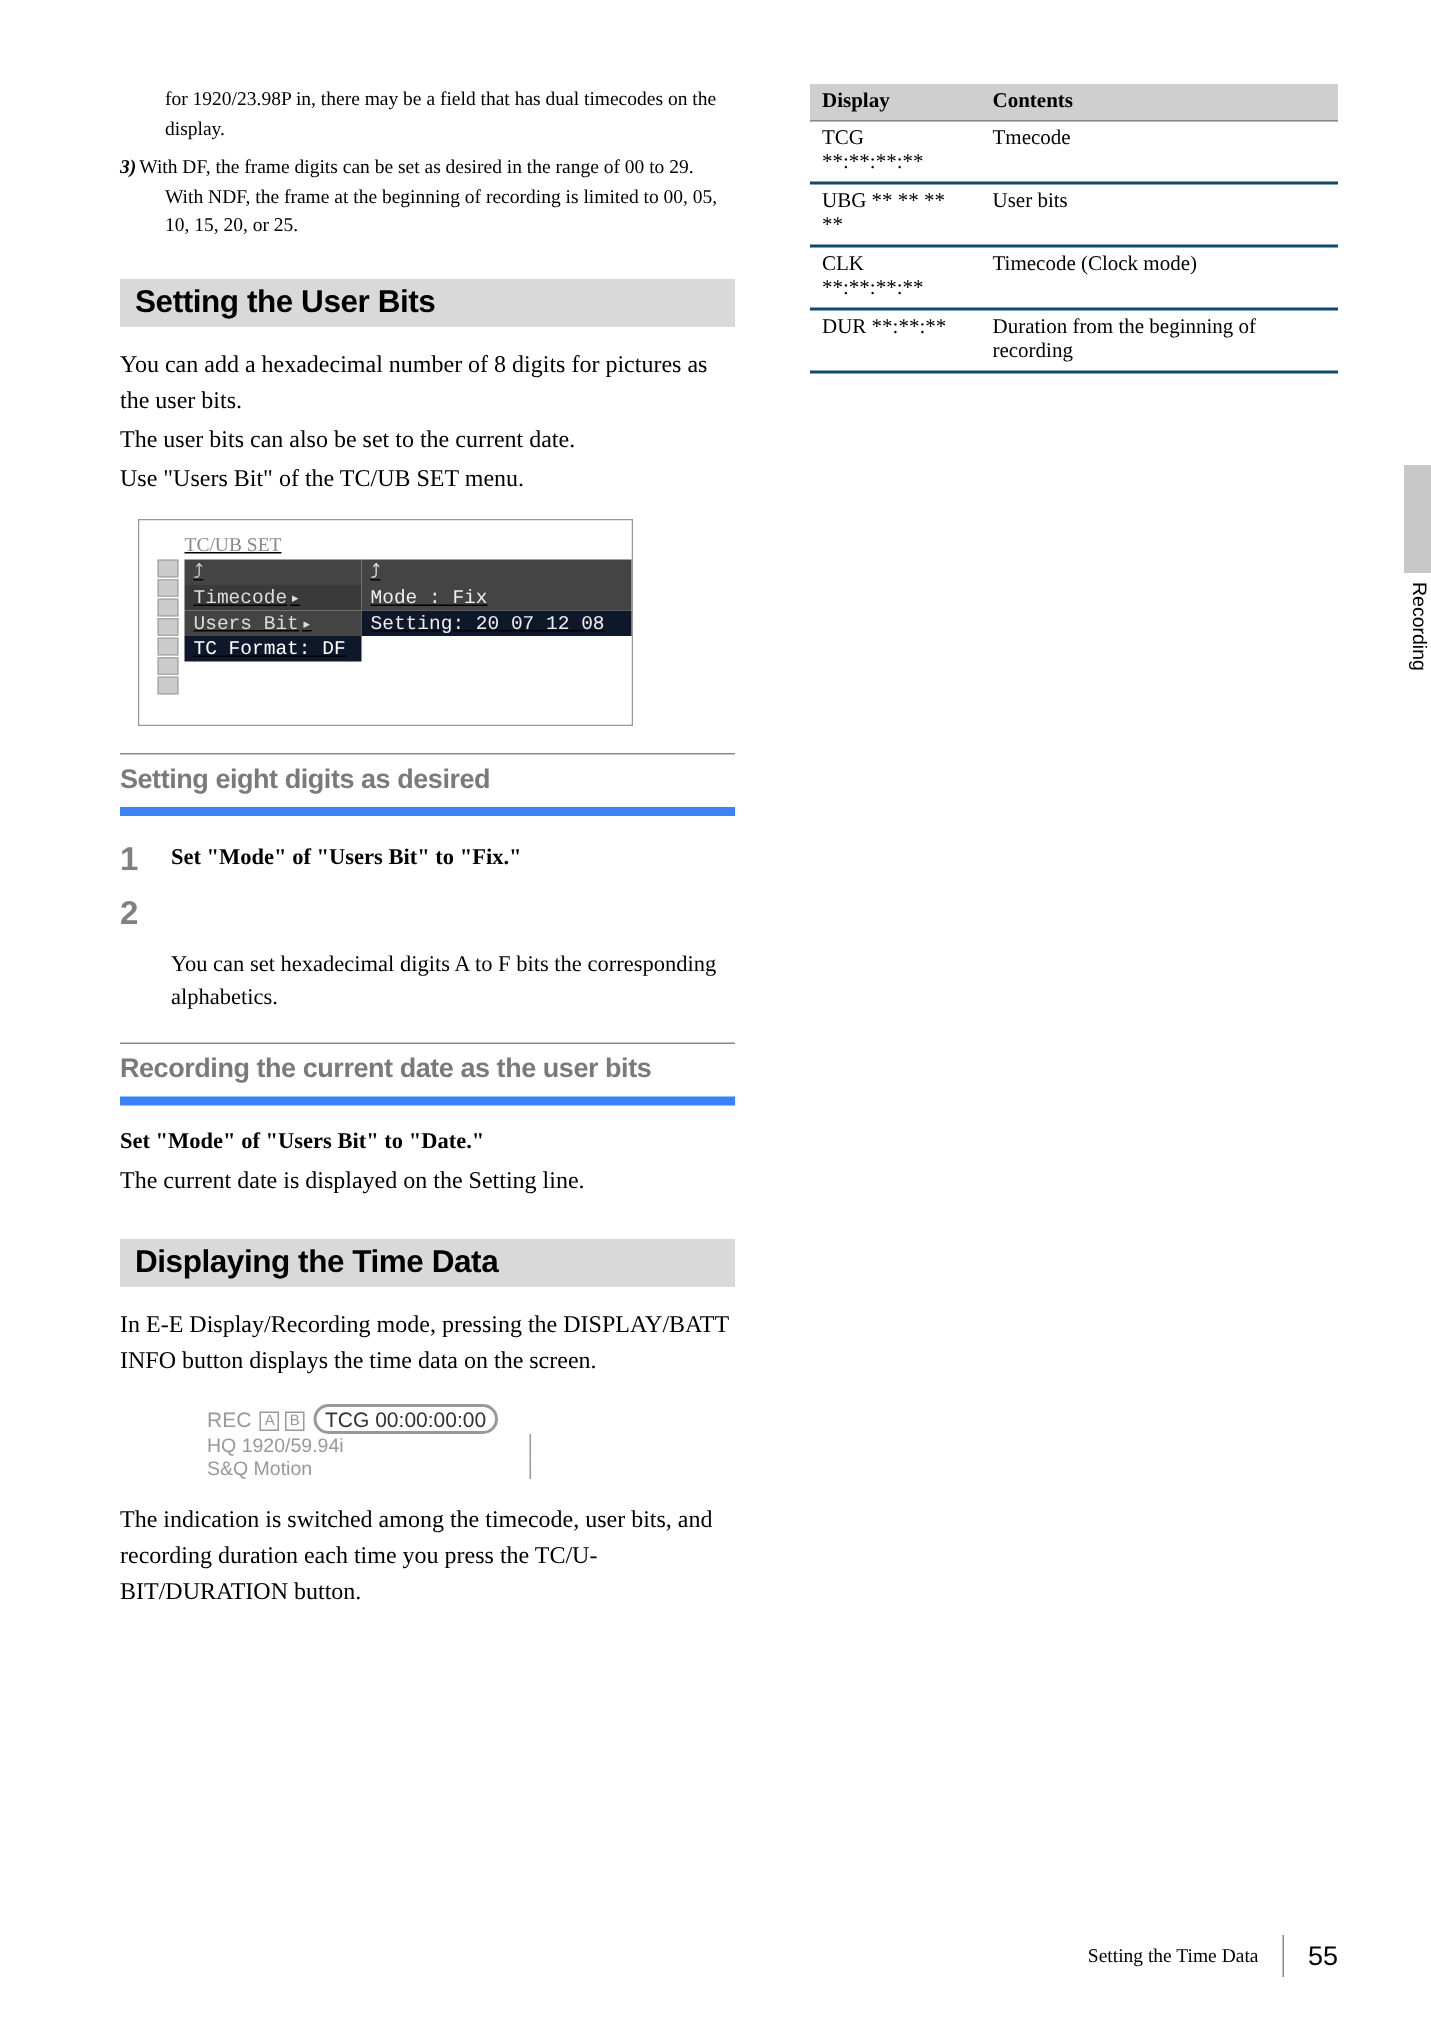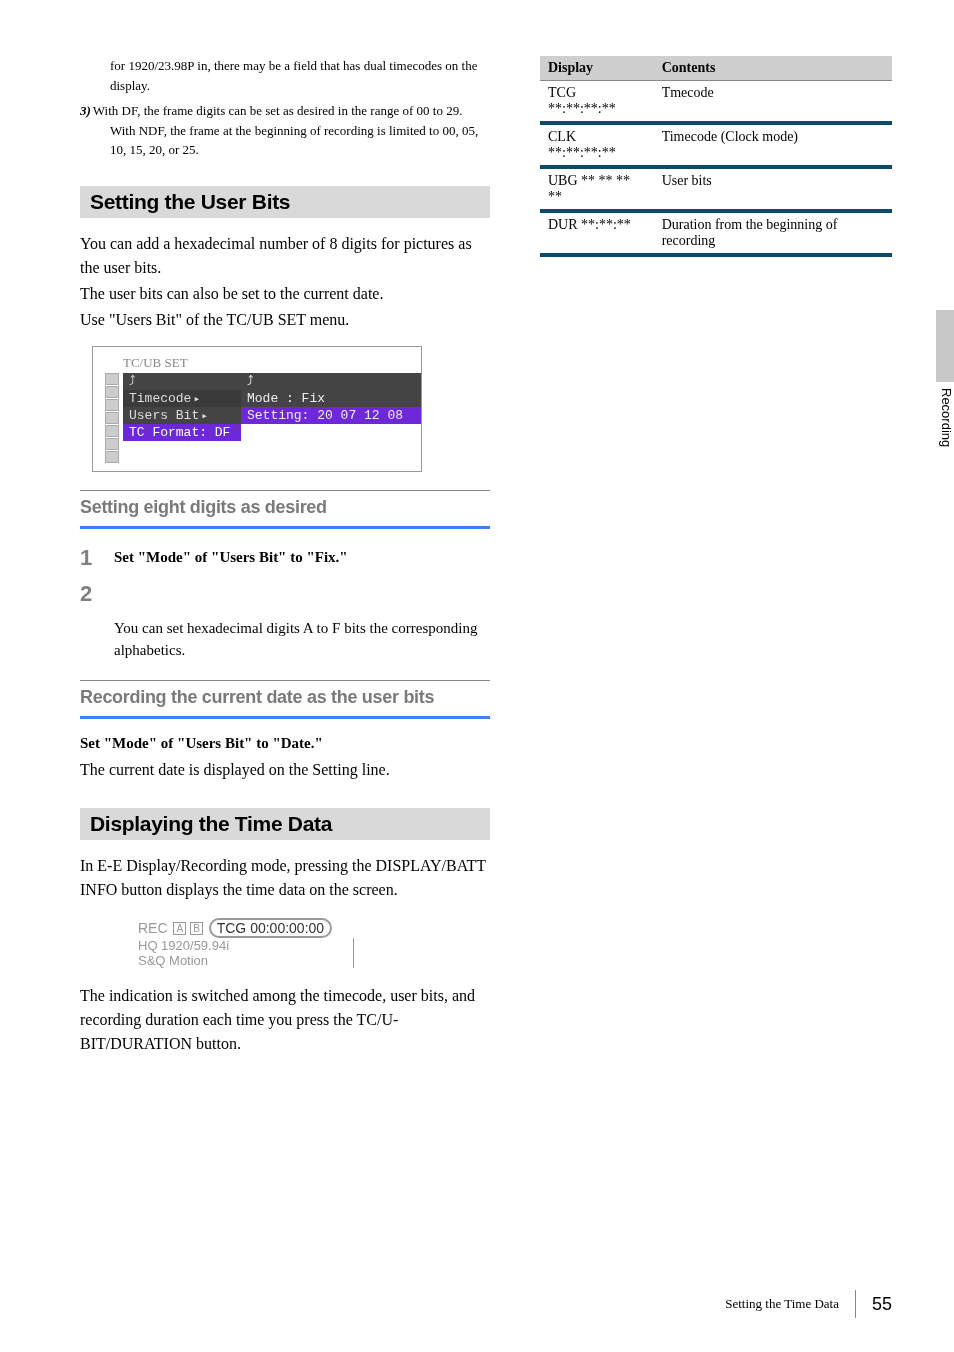--- a/index.html
+++ b/index.html
@@ -8,47 +8,47 @@
     .columns { display: flex; gap: 50px; }
     .col-left { flex: 0 0 410px; }
     .col-right { flex: 1; }
     .footnote-text { font-size: 13px; line-height: 1.5; margin-left: 30px; margin-bottom: 6px; }
     .item3 { font-size: 13px; line-height: 1.5; margin-bottom: 6px; }
     .item3-label { font-style: italic; font-weight: bold; margin-right: 2px; }
     .item3-body { margin-left: 30px; }
     .section-header { background: #d9d9d9; padding: 4px 8px 4px 10px; margin-top: 26px; margin-bottom: 14px; font-family: Arial, Helvetica, sans-serif; font-weight: bold; font-size: 21px; letter-spacing: -0.3px; }
     .body-text { font-size: 16px; line-height: 1.5; margin-bottom: 2px; }
     .menu-box { margin: 14px 0 14px 12px; width: 330px; border: 1px solid #999; }
-    .menu-outer { padding: 8px 0px 8px 12px; background: #fff; }
+    .menu-outer { padding: 8px 0px 20px 12px; background: #fff; text-decoration: underline; }
     .menu-title { font-size: 13px; color: #888; margin-left: 18px; margin-bottom: 2px; }
     .menu-content { display: flex; }
     .menu-icons { width: 18px; display: flex; flex-direction: column; gap: 1px; }
     .menu-icon { width: 14px; height: 12px; background: #ccc; border: 1px solid #aaa; }
     .menu-left { width: 118px; }
     .menu-row { font-family: 'Courier New', monospace; font-size: 13px; padding: 1px 6px; color: #ddd; }
     .menu-row.dark { background: #444; }
     .menu-row.darker { background: #3a3a3a; }
-    .menu-row.hl { background: #6d28d9; color: #fff; }
+    .menu-row.hl { background: #0f172a; color: #fff; }
     .menu-right { flex: 1; }
     .menu-right .menu-row { color: #eee; }
     .arrow-icon { font-size: 11px; margin-left: 2px; }
-    .subsection-header { font-family: Arial, Helvetica, sans-serif; font-weight: bold; font-size: 18px; color: #7a7a7a; border-top: 1px solid #888; border-bottom: 3px solid #3b82f6; padding: 6px 0 8px 0; margin: 18px 0 16px 0; letter-spacing: -0.3px; }
+    .subsection-header { font-family: Arial, Helvetica, sans-serif; font-weight: bold; font-size: 18px; color: #7a7a7a; border-top: 1px solid #888; border-bottom: 6px solid #3b82f6; padding: 6px 0 8px 0; margin: 18px 0 16px 0; letter-spacing: -0.3px; }
     .step-row { display: flex; margin-bottom: 10px; }
     .step-num { font-family: Arial, Helvetica, sans-serif; font-size: 22px; font-weight: bold; color: #808080; width: 34px; flex-shrink: 0; }
     .step-text { font-size: 15px; font-weight: bold; margin-top: 4px; }
     .step-extra { font-size: 15px; margin-left: 34px; margin-top: 4px; line-height: 1.5; margin-bottom: 6px; }
     .bold-para { font-size: 15px; font-weight: bold; margin-bottom: 6px; }
     .rec-box { margin: 16px auto 16px 58px; width: 220px; }
     .rec-line1 { font-size: 14px; color: #999; font-family: Arial, sans-serif; }
     .rec-slot { display: inline-block; border: 1px solid #999; padding: 0 2px; font-size: 10px; vertical-align: 1px; margin: 0 2px; }
     .rec-tcg { display: inline-block; border: 2px solid #999; border-radius: 11px; padding: 0 6px; color: #333; font-family: Arial, sans-serif; font-size: 14px; }
     .rec-sub { text-align: left; font-size: 13px; color: #999; font-family: Arial, sans-serif; margin-right: 4px; border-right: 1px solid #999; padding-right: 8px; }
     .table { border-collapse: collapse; width: 100%; font-size: 14px; }
     .table th { background: #cfcfcf; text-align: left; padding: 4px 8px; font-weight: bold; border-bottom: 1px solid #888; }
-    .table td { padding: 4px 8px; border-bottom: 4px solid #0c4a6e; vertical-align: top; }
+    .table td { padding: 4px 8px; border-bottom: 2px solid #0c4a6e; vertical-align: top; }
     .side-tab { position: absolute; right: 0; top: 388px; writing-mode: vertical-rl; font-size: 13px; font-family: Arial, sans-serif; }
     .side-tab-bar { position: absolute; right: 0; top: 310px; width: 18px; height: 72px; background: #c8c8c8; }
     .footer { position: absolute; bottom: 34px; right: 62px; font-size: 13px; display: flex; align-items: center; gap: 16px; }
     .footer-pg { font-family: Arial, sans-serif; font-size: 18px; }
     .footer-divider { width: 1px; height: 28px; background: #888; }
   </style>
 </head>
 <body>
 
 <div class="page">
@@ -138,26 +138,26 @@
             <th>Display</th>
             <th>Contents</th>
           </tr>
         </thead>
         <tbody>
           <tr>
             <td>TCG **:**:**:**</td>
             <td>Tmecode</td>
           </tr>
           <tr>
+            <td>UBG ** ** ** **</td>
+            <td>User bits</td>
+          </tr>
+          <tr>
             <td>CLK **:**:**:**</td>
             <td>Timecode (Clock mode)</td>
-          </tr>
-          <tr>
-            <td>UBG ** ** ** **</td>
-            <td>User bits</td>
           </tr>
           <tr>
             <td>DUR **:**:**</td>
             <td>Duration from the beginning of recording</td>
           </tr>
         </tbody>
       </table>
     </div>
   </div>
 

